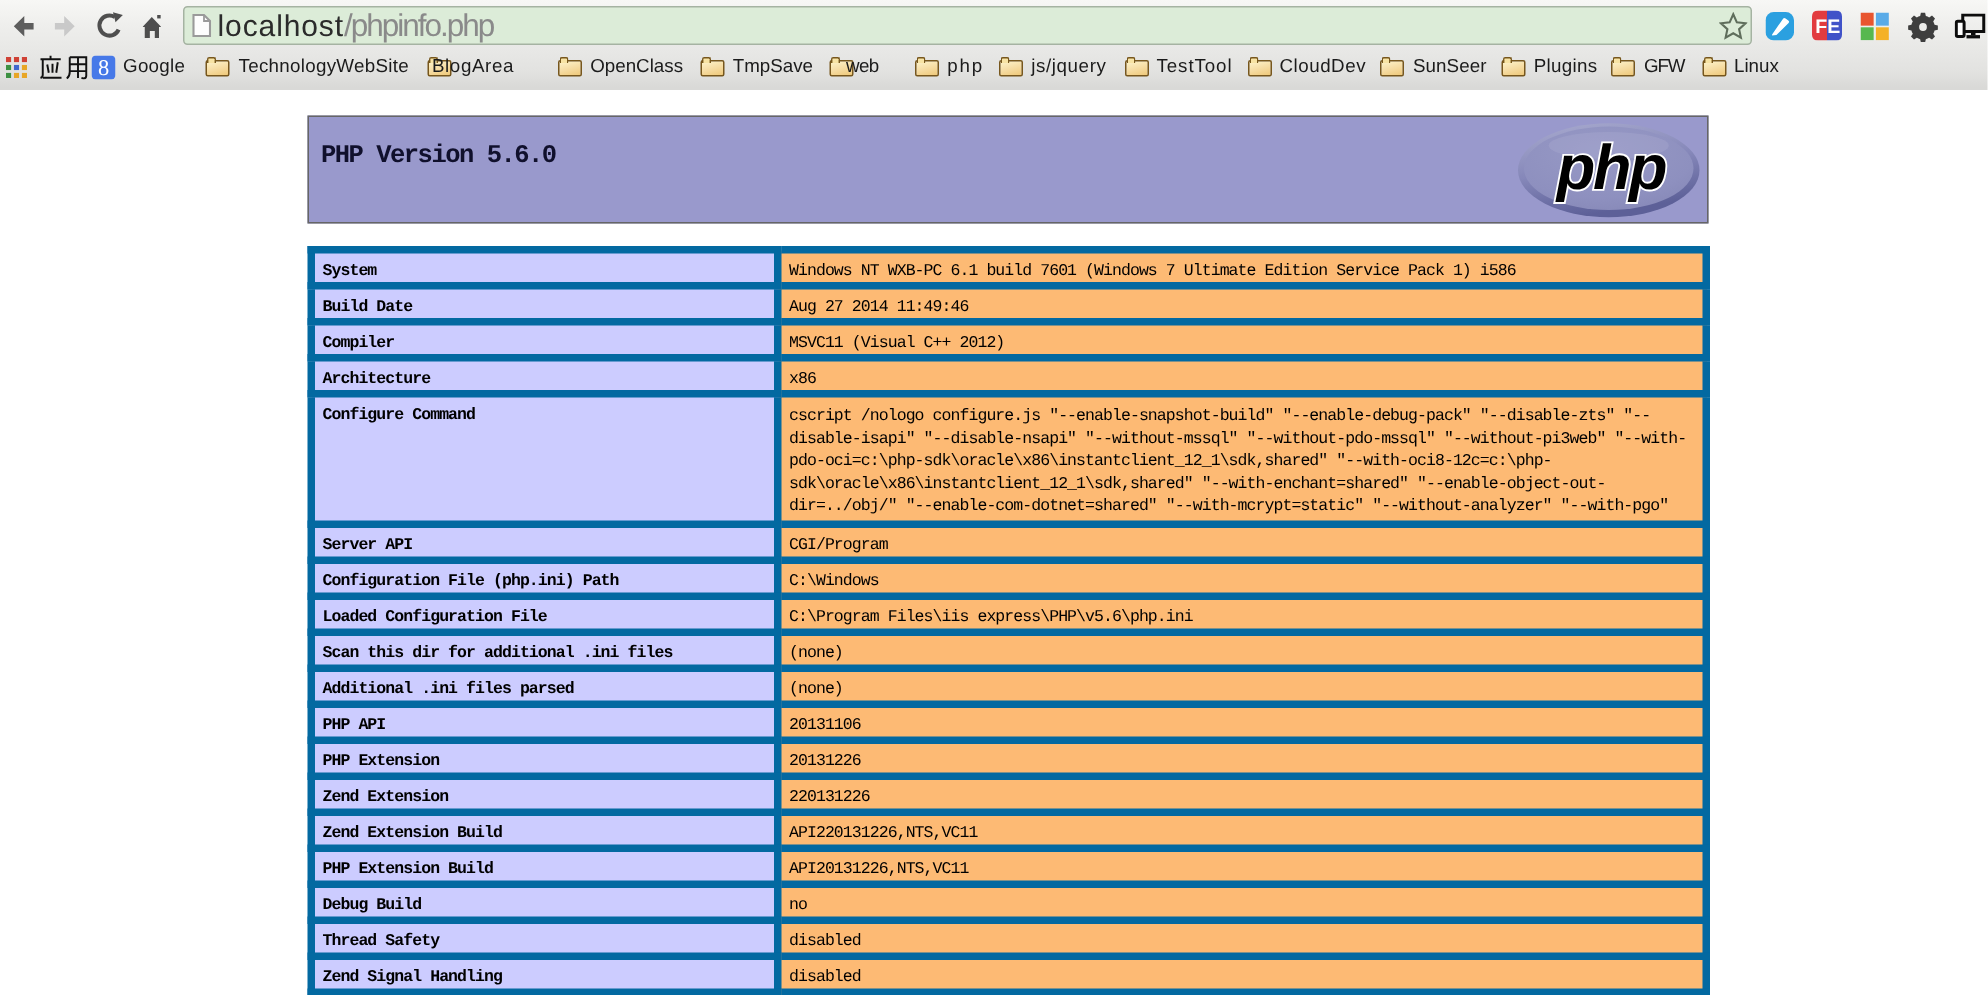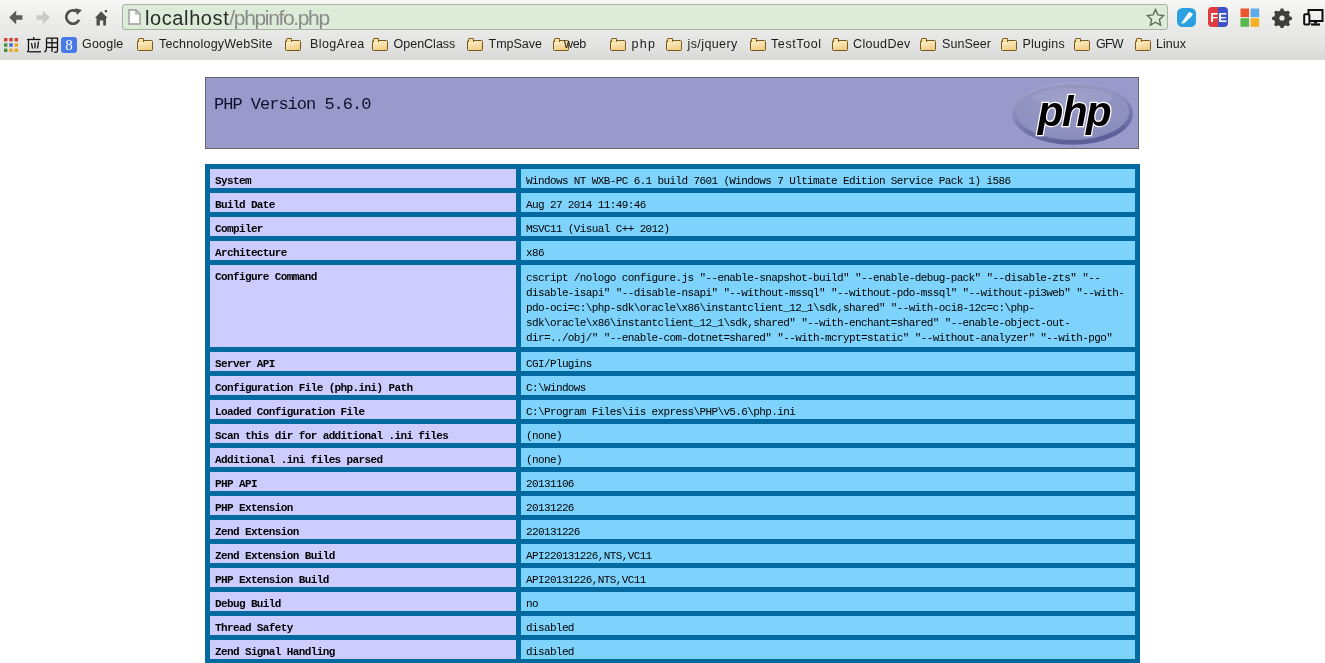--- a/index.html
+++ b/index.html
@@ -13,29 +13,29 @@
 #urltext { position:absolute; left:145px; top:6px; font-size:20px; color:#2b2b2b; letter-spacing:0.6px;}
 #urltext .gray { color:#8a8a8a; letter-spacing:-1.35px; font-size:21px; }
 .bmtext { position:absolute; top:37px; font-size:12.5px; letter-spacing:-0.2px; color:#1b1b1b; white-space:nowrap; }
 .folder { position:absolute; top:38px; width:15.5px; height:13px; }
 .fback { position:absolute; left:0; top:2px; width:15.5px; height:10.8px; background:linear-gradient(165deg,#fdf3ca,#f6dda5 50%,#efc97a); border:1.3px solid #77571d; border-radius:1.5px;}
 .ftab { position:absolute; left:0.5px; top:-0.5px; width:6.5px; height:4px; background:#f7e3a4; border:1.3px solid #77571d; border-radius:1.5px 1.5px 0 0; border-bottom:none;}
 #page { position:absolute; left:0; top:60px; width:1325px; height:603px; background:#fff;
   font-family:"Liberation Mono", monospace; color:#000; }
 #phphead { position:absolute; left:205px; top:17px; width:934px; height:72px;
   background:#9999cc; border:1px solid #666; }
-#phphead h1 { font-family:"Liberation Mono", monospace; font-size:17px; font-weight:normal;
+#phphead h1 { font-family:"Liberation Mono", monospace; font-size:17px; font-weight:bold;
   letter-spacing:-1px; color:#10102c; position:absolute; left:8px; top:16.5px; }
 #phplogo { position:absolute; left:805px; top:3.5px; }
 table.info { position:absolute; left:205px; top:104px; width:935px; border-collapse:collapse;
   table-layout:fixed; font-size:11px; }
 table.info td { border:5px solid #0369a1; padding:6px 5px 1px 5px; vertical-align:middle;
   letter-spacing:-0.62px; height:23px; }
 td.e { background:#ccccff; font-weight:bold; width:311px; letter-spacing:-0.9px; padding-left:4px; }
-td.v { background:#7dd3fc; }
+td.v { background:#fdba74; }
 .cfg { line-height:15.05px; letter-spacing:-0.62px; }
 </style>
 </head>
 <body>
 <div id="chrome">
 
   <svg class="navic" style="left:7px;top:9px" width="17" height="17" viewBox="0 0 17 17">
     <path d="M9.2 1.6 L2.2 8.5 L9.2 15.4 L9.2 10.7 L15.4 10.7 L15.4 6.3 L9.2 6.3 Z" fill="#5d5d5d"></path>
   </svg>
 
@@ -133,21 +133,21 @@
   <div class="bmtext" style="left:82px;letter-spacing:0.2px">Google</div>
   <div class="folder" style="left:137px">
       <div class="fback"></div>
       <div class="ftab"></div>
     </div>
   <div class="bmtext" style="left:159px;letter-spacing:0.2px">TechnologyWebSite</div>
   <div class="folder" style="left:285px">
       <div class="fback"></div>
       <div class="ftab"></div>
     </div>
-  <div class="bmtext" style="left:310px;letter-spacing:0.4px">BlogArea</div>
+  <div class="bmtext" style="left:288px;letter-spacing:0.4px">BlogArea</div>
   <div class="folder" style="left:372px">
       <div class="fback"></div>
       <div class="ftab"></div>
     </div>
   <div class="bmtext" style="left:393.5px;letter-spacing:0px">OpenClass</div>
   <div class="folder" style="left:467px">
       <div class="fback"></div>
       <div class="ftab"></div>
     </div>
   <div class="bmtext" style="left:488.5px;letter-spacing:0px">TmpSave</div>
@@ -238,21 +238,21 @@
           <td class="v">x86</td>
         </tr>
     <tr>
           <td class="e" style="vertical-align:top">Configure Command</td>
           <td class="v">
             <div class="cfg">cscript /nologo configure.js "--enable-snapshot-build" "--enable-debug-pack" "--disable-zts" "--<br>disable-isapi" "--disable-nsapi" "--without-mssql" "--without-pdo-mssql" "--without-pi3web" "--with-<br>pdo-oci=c:\php-sdk\oracle\x86\instantclient_12_1\sdk,shared" "--with-oci8-12c=c:\php-<br>sdk\oracle\x86\instantclient_12_1\sdk,shared" "--with-enchant=shared" "--enable-object-out-<br>dir=../obj/" "--enable-com-dotnet=shared" "--with-mcrypt=static" "--without-analyzer" "--with-pgo"</div>
           </td>
         </tr>
     <tr>
           <td class="e">Server API</td>
-          <td class="v">CGI/Plugins</td>
+          <td class="v">CGI/Program</td>
         </tr>
     <tr>
           <td class="e">Configuration File (php.ini) Path</td>
           <td class="v">C:\Windows</td>
         </tr>
     <tr>
           <td class="e">Loaded Configuration File</td>
           <td class="v">C:\Program Files\iis express\PHP\v5.6\php.ini</td>
         </tr>
     <tr>

